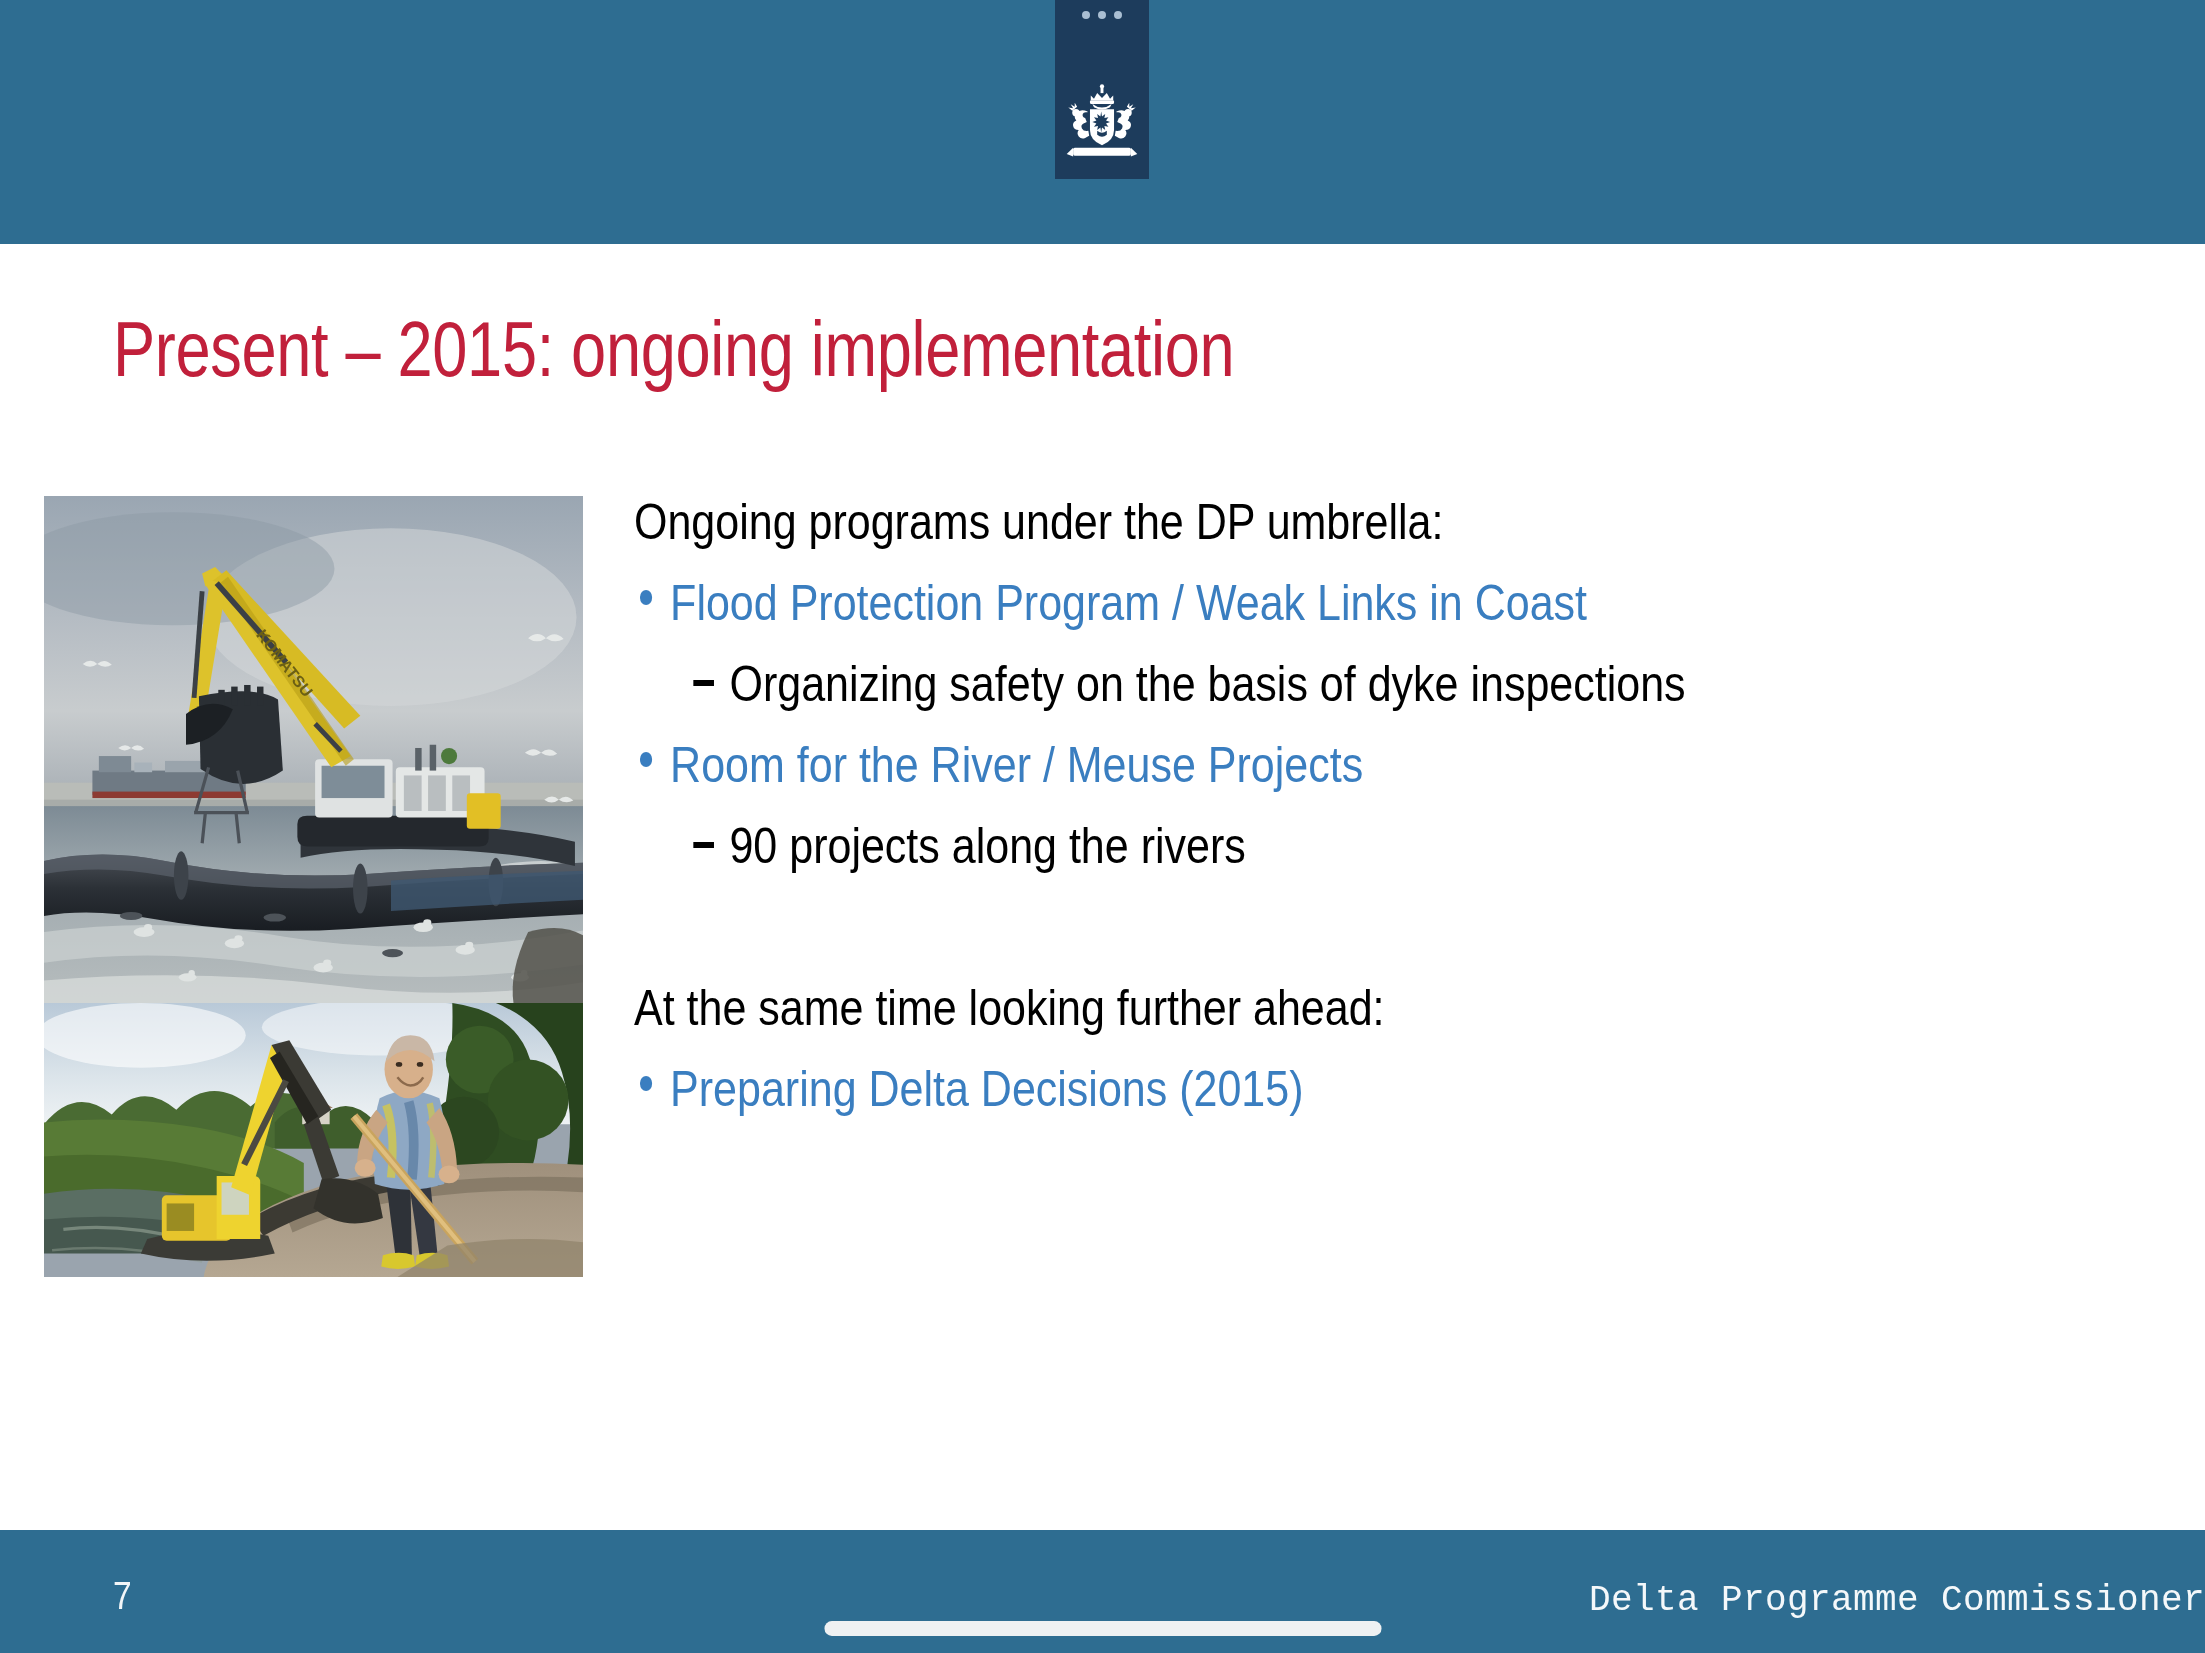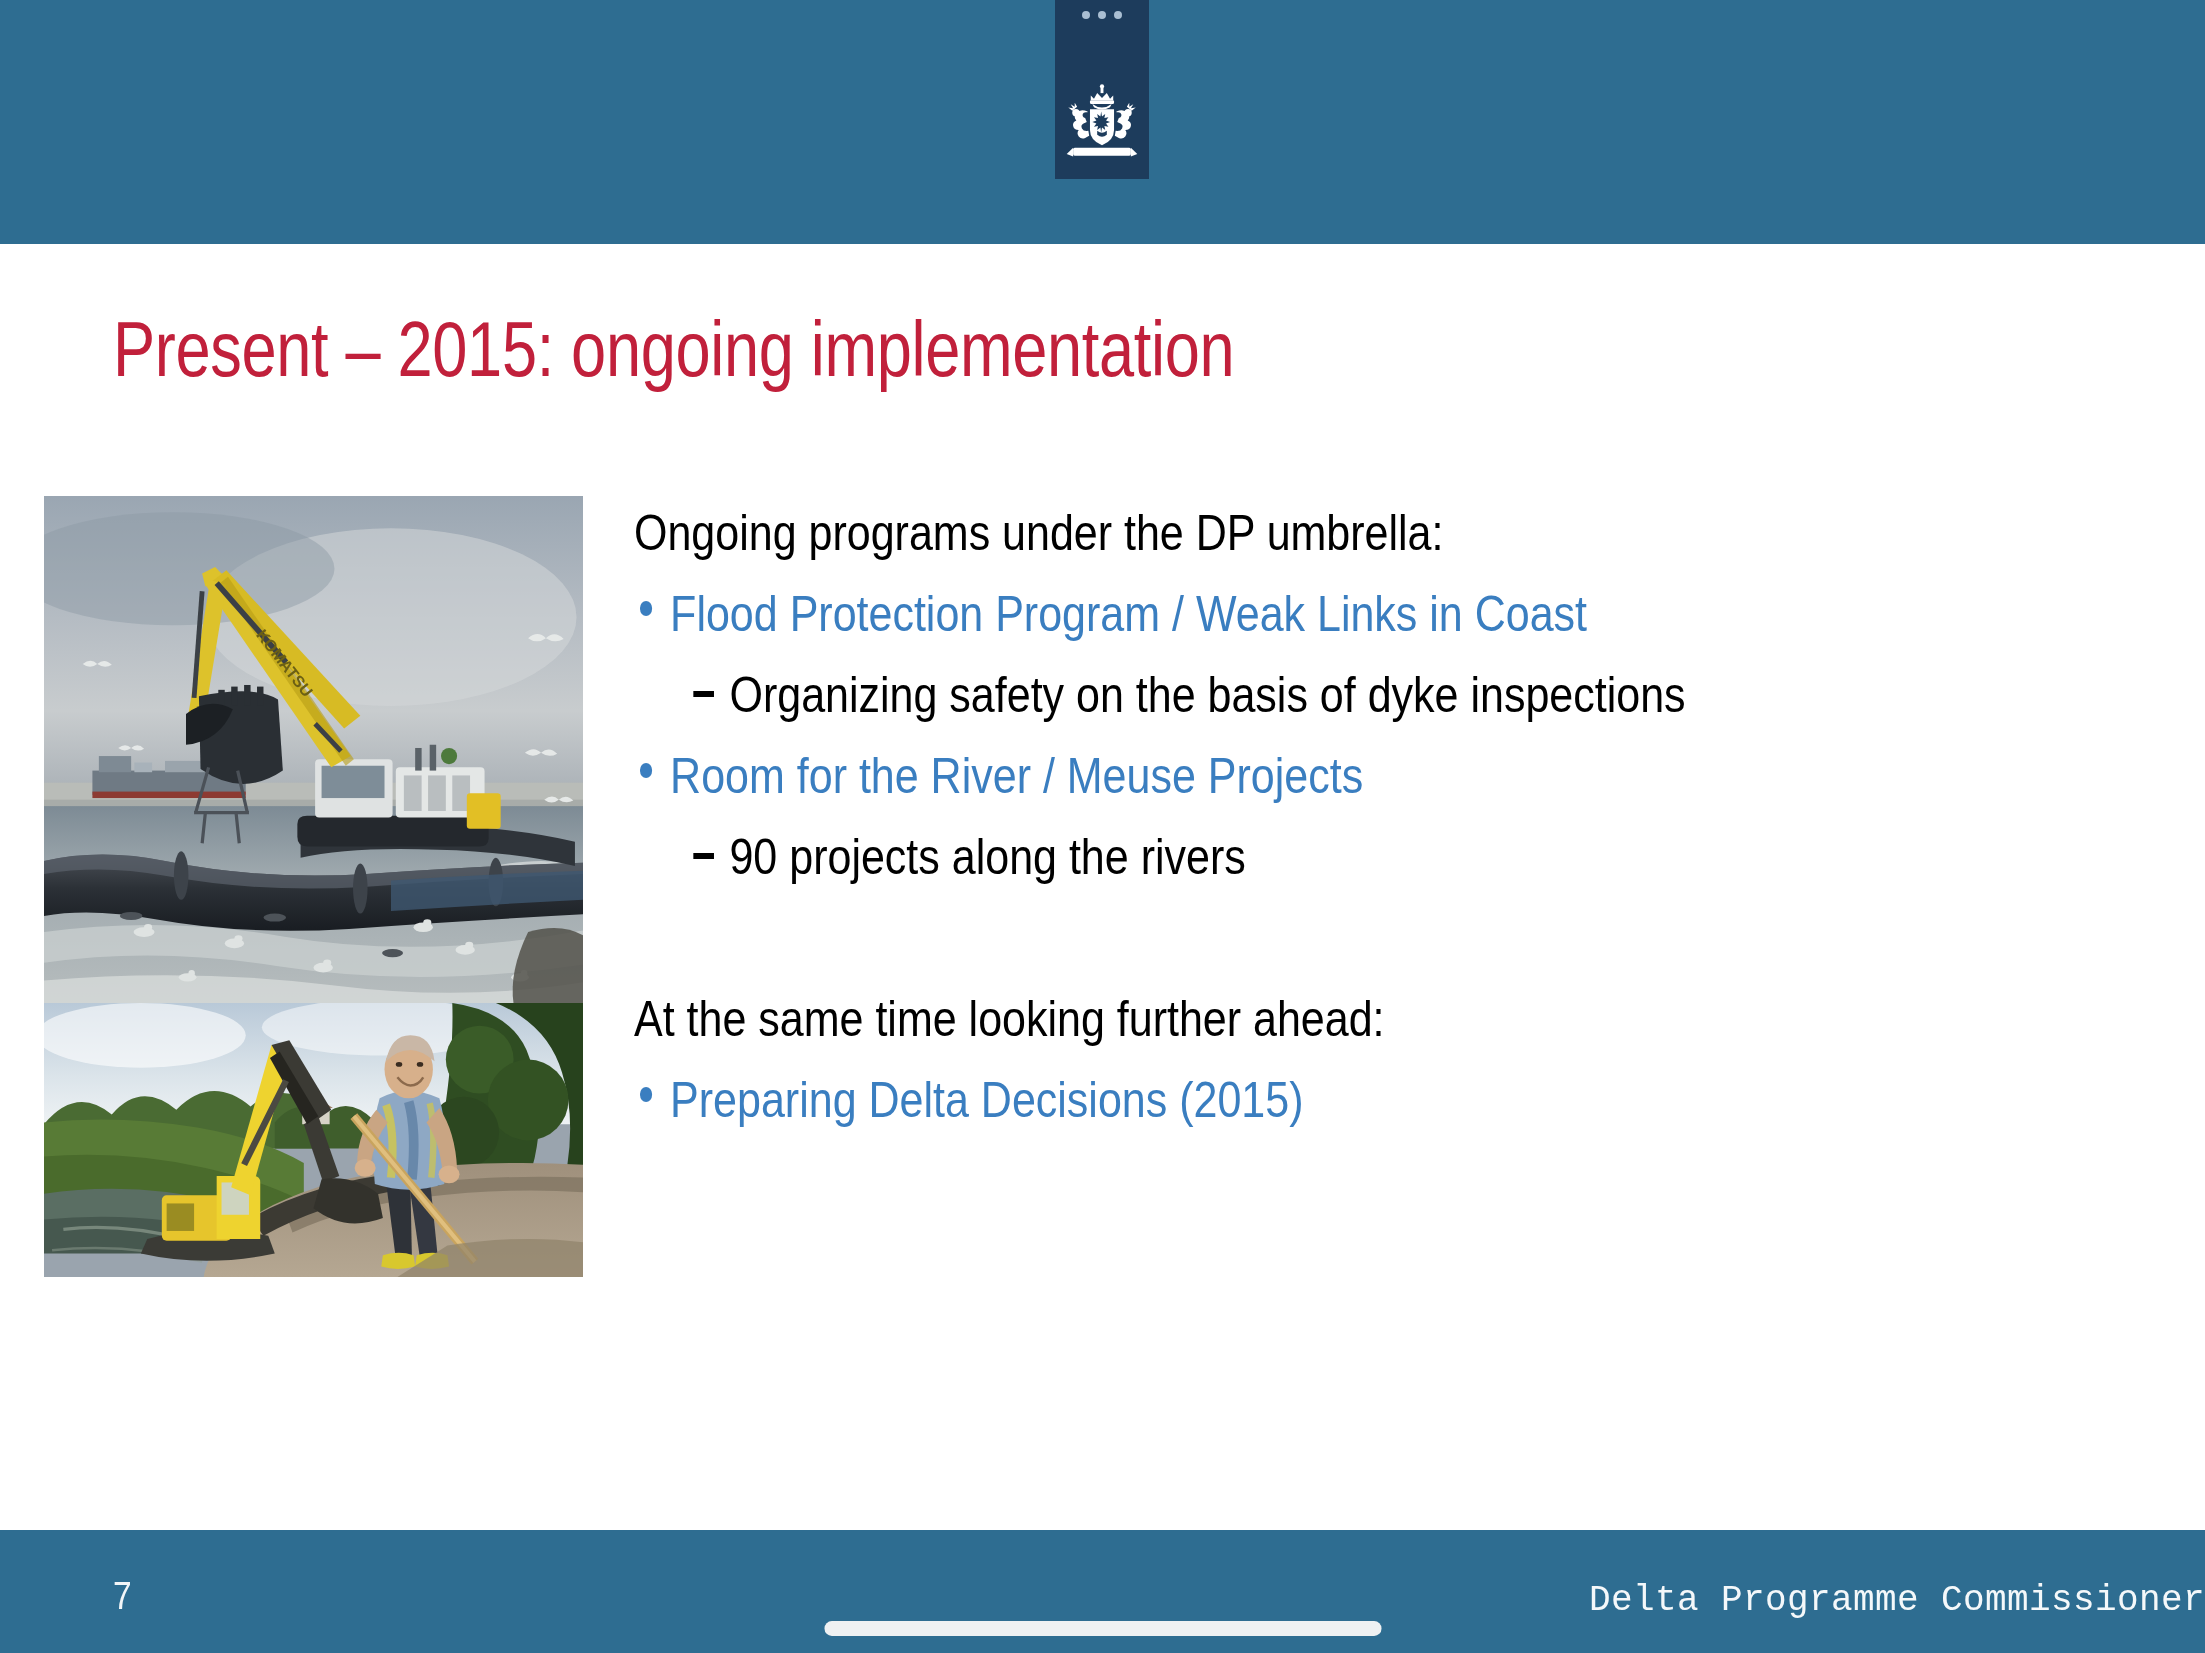--- a/index.html
+++ b/index.html
@@ -100,21 +100,21 @@
     top: 1003px;
     width: 539px;
     height: 274px;
   }
   .photo svg { display: block; width: 100%; height: 100%; }
 
   
   .body-block {
     position: absolute;
     left: 634px;
-    top: 498px;
+    top: 487px;
     width: 1534px;
   }
   .txt-line {
     font-family: "Liberation Sans Narrow", "Liberation Sans", sans-serif;
     font-size: 50px;
     line-height: 1.0;
     color: #000000;
     white-space: nowrap;
     transform: scaleX(0.86);
     transform-origin: left top;

